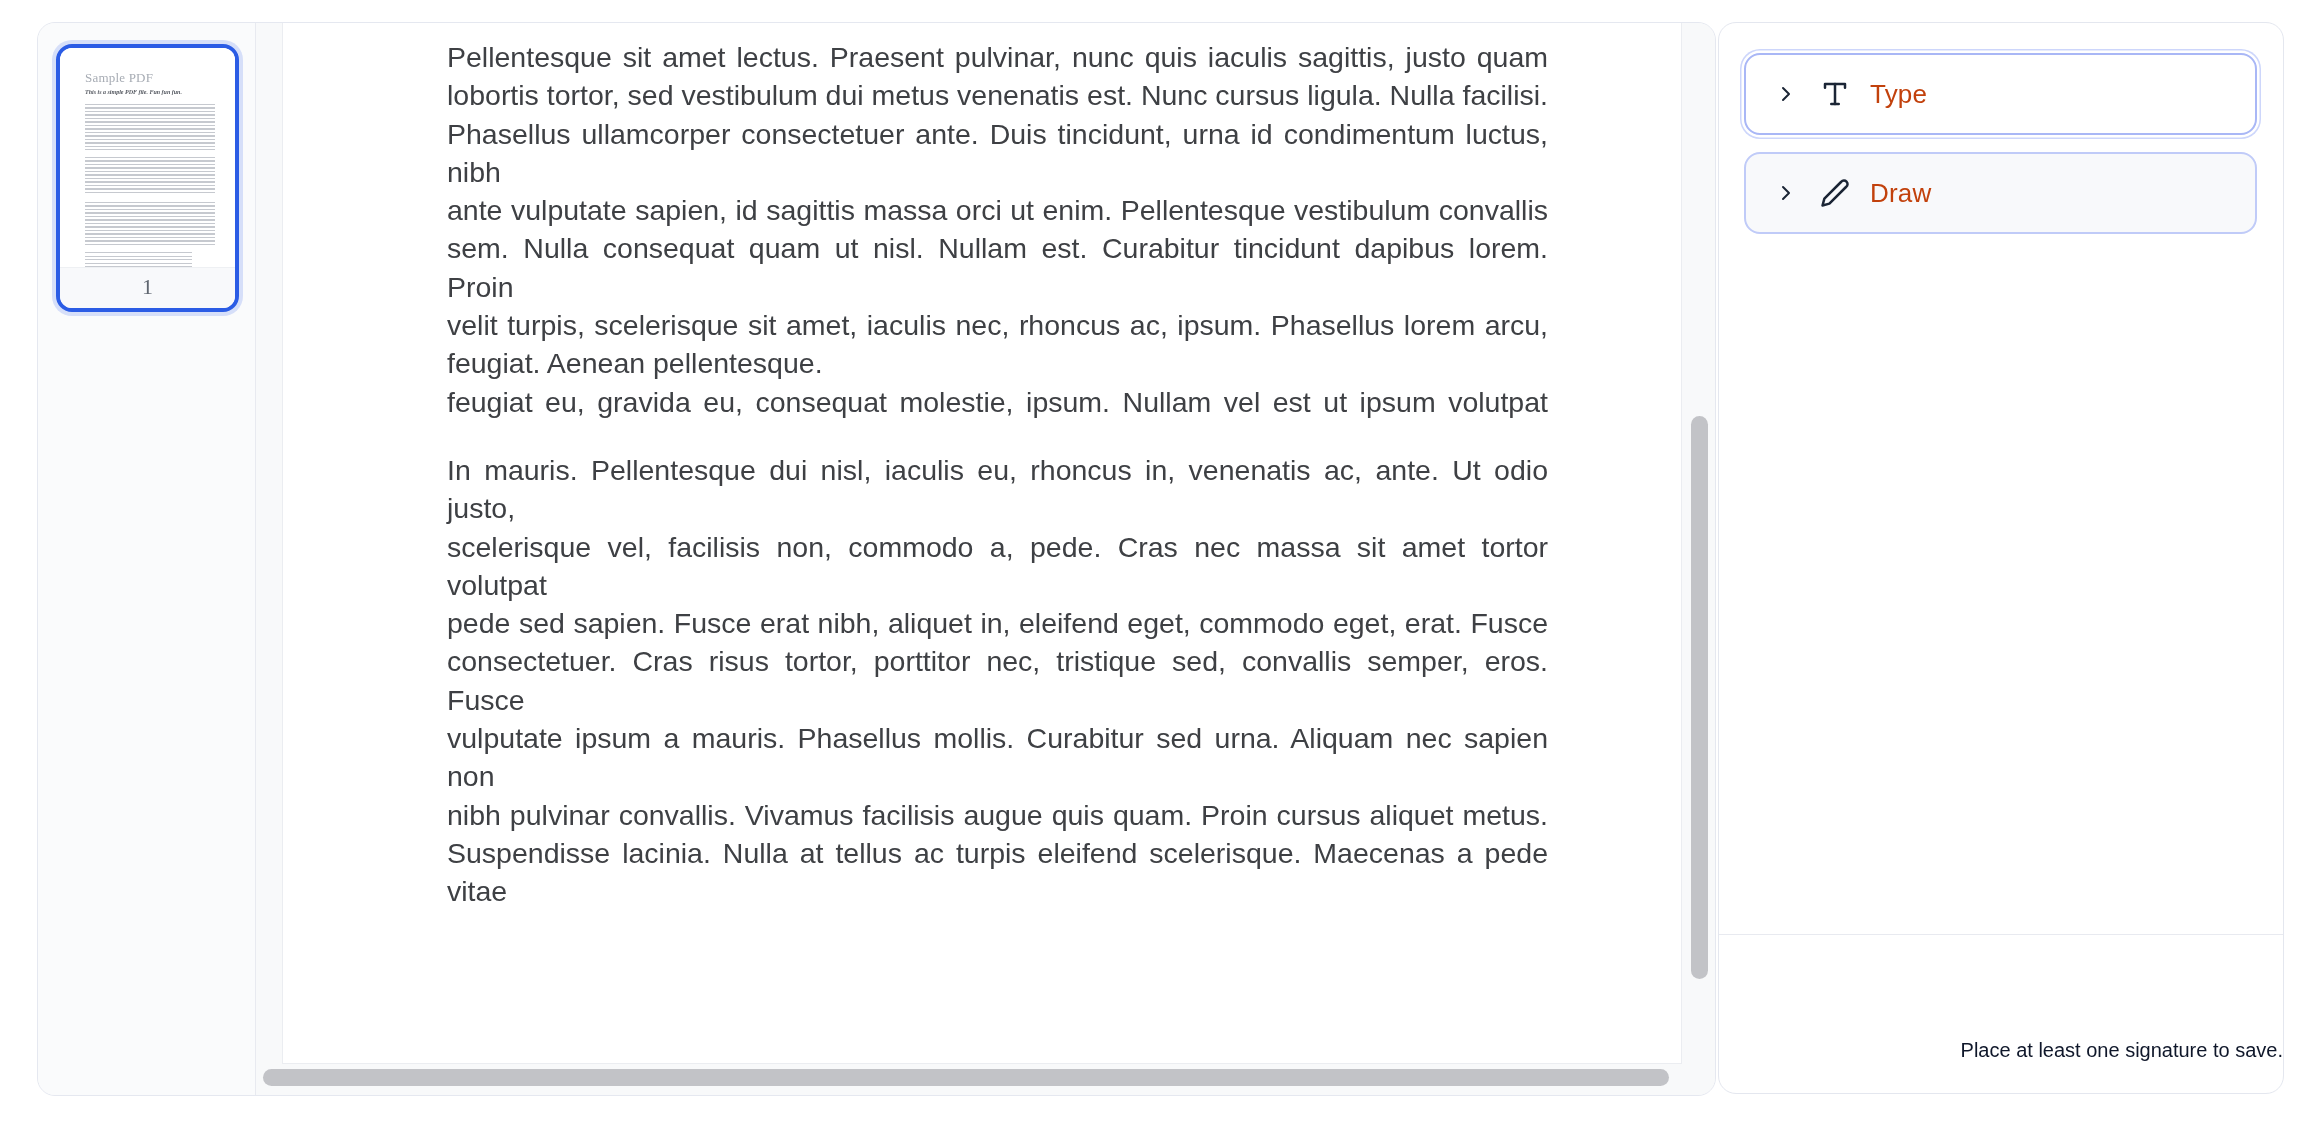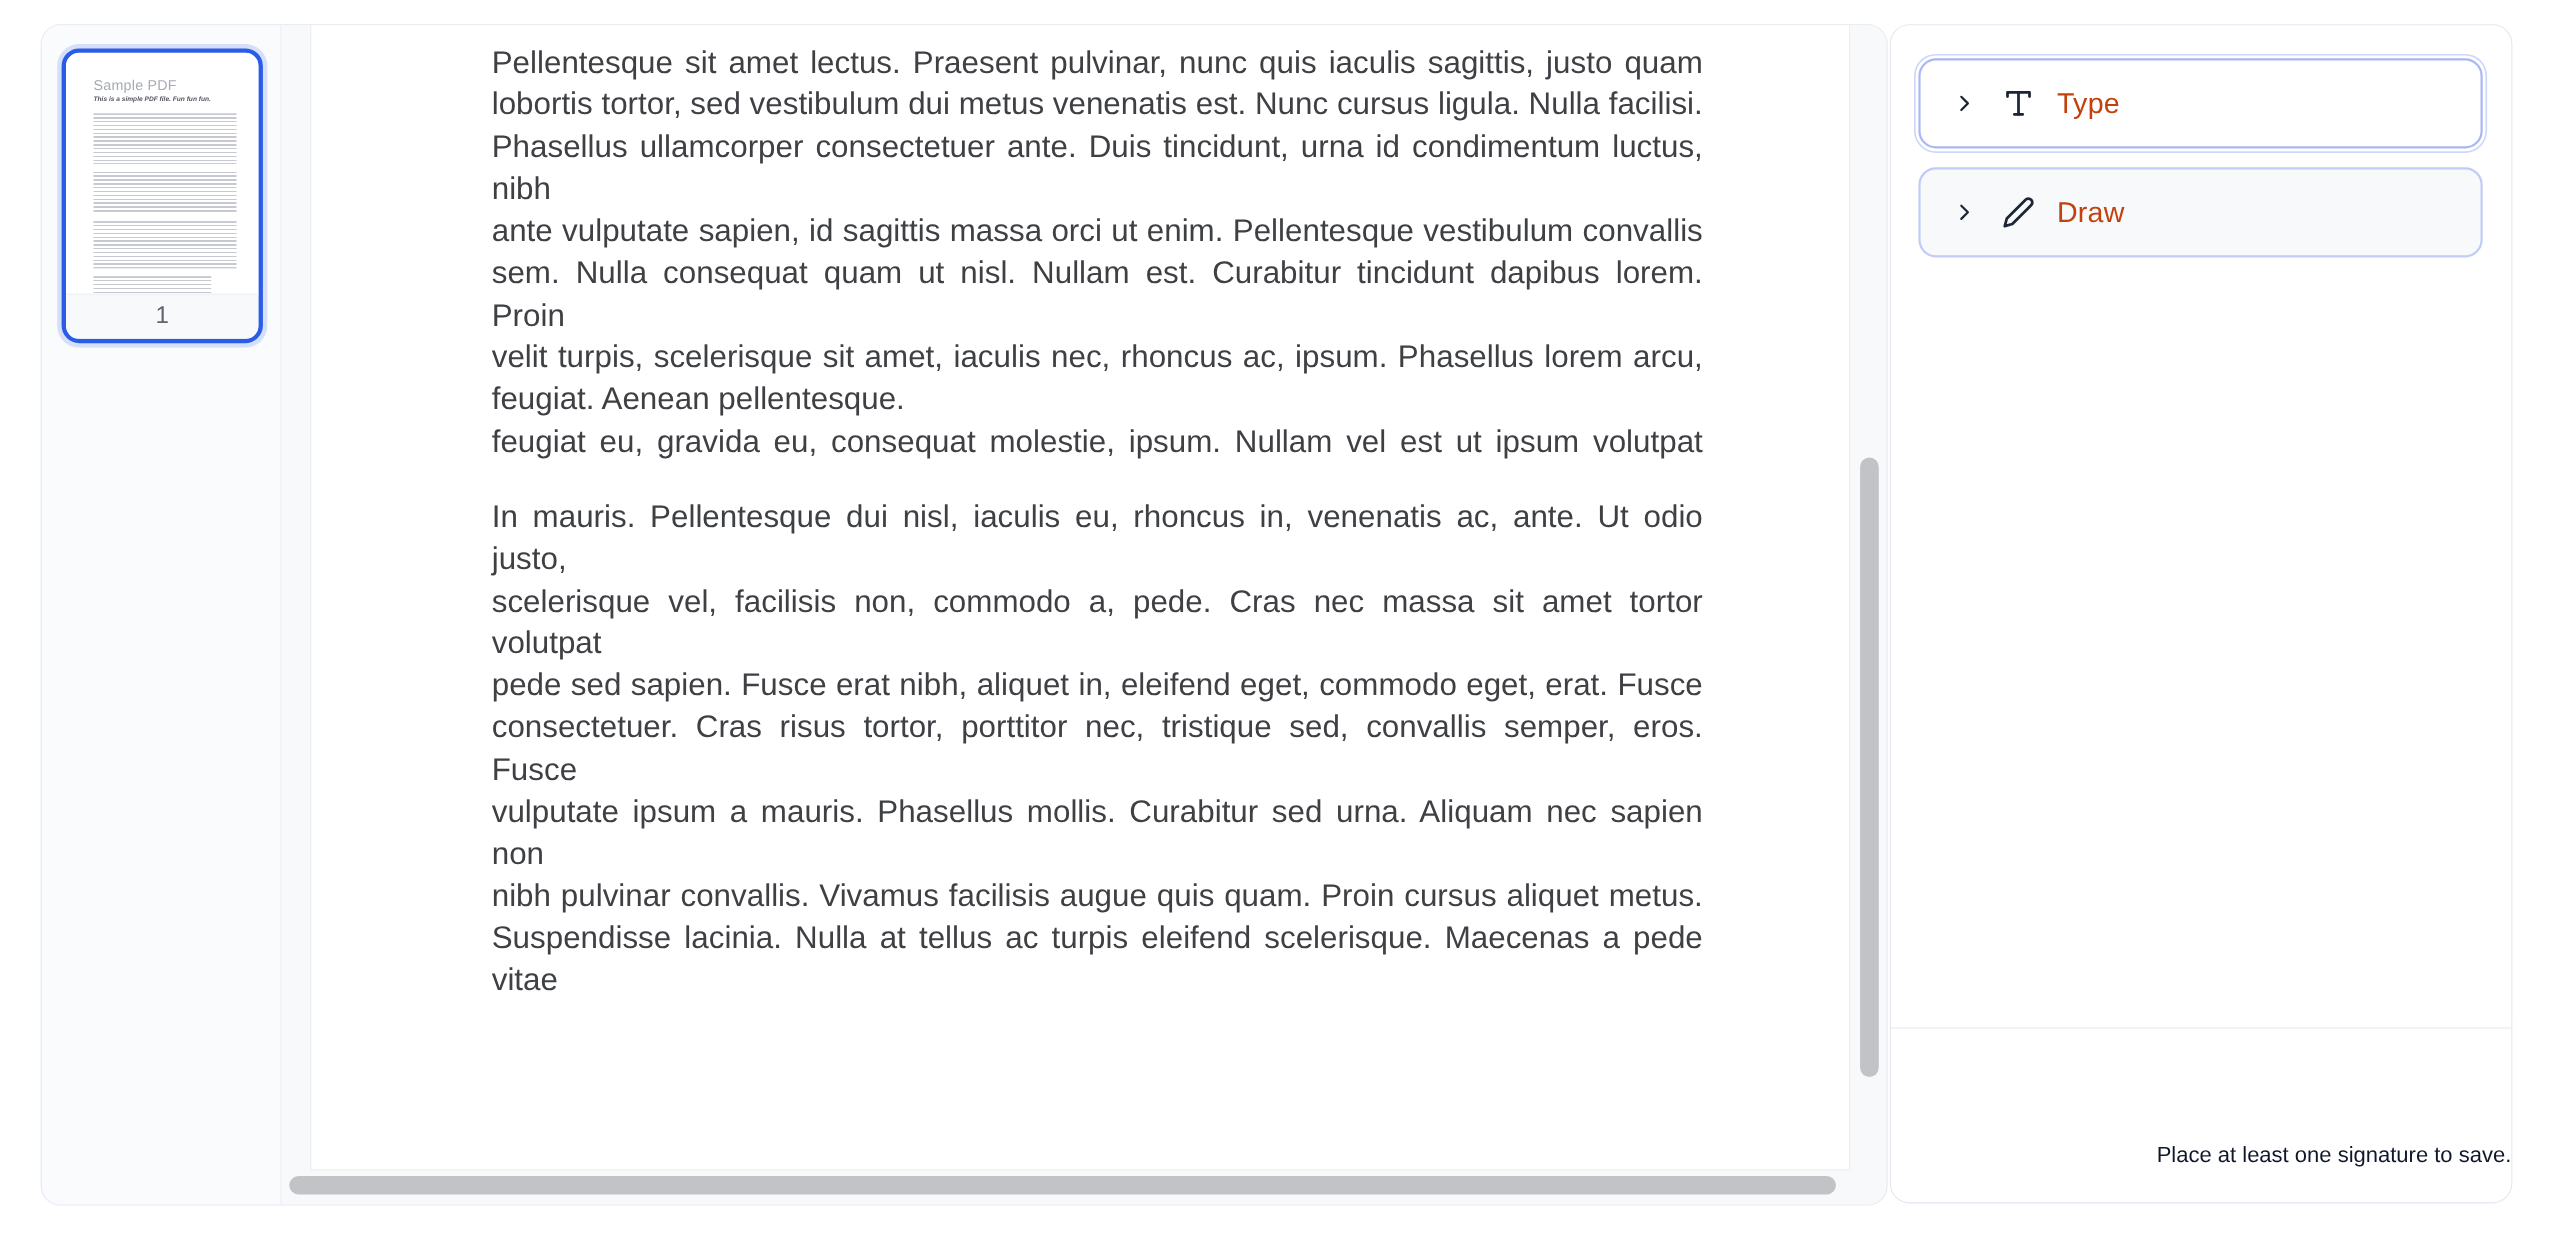--- a/index.html
+++ b/index.html
@@ -8,21 +8,21 @@
 
   
   .main-card{position:absolute;left:37px;top:22px;width:1677px;height:1072px;
              border:1px solid #e5e8f0;border-radius:18px;overflow:hidden;background:#f8f9fa;}
 
   
   .sidebar{position:absolute;left:0;top:0;bottom:0;width:217px;background:#fafbfc;
            border-right:1px solid #e8eaf0;}
   .thumb-card{position:absolute;left:18px;top:21px;width:183px;height:268px;background:#ffffff;
               border:4px solid #2b5ce5;border-radius:16px;overflow:hidden;cursor:pointer;
-              box-shadow:0 0 0 4px rgba(86,125,240,.22);box-sizing:border-box;}
+              box-shadow:0 0 0 4px rgba(86,125,240,.22);box-sizing:border-box;font-family:Liberation Serif, serif;}
   .thumb-page{position:absolute;left:0;top:0;right:0;height:220px;background:#ffffff;overflow:hidden;}
   .t-title{margin:22px 0 3px 25px;font-size:13px;color:#a7acb4;letter-spacing:.2px;}
   .t-sub{margin:0 0 9px 25px;font-size:6px;font-weight:bold;font-style:italic;color:#53575f;}
   .t-stripes{margin-left:25px;margin-right:20px;}
   .stripe{background:repeating-linear-gradient(to bottom,#c6c9cf 0,#c6c9cf 1.3px,transparent 1.3px,transparent 3.5px);}
   .s1{height:46px;margin-bottom:7px;}
   .s2{height:38px;margin-bottom:7px;}
   .s3{height:43px;margin-bottom:7px;}
   .s4{height:26px;width:82%;}
   .thumb-label{position:absolute;left:0;right:0;bottom:0;height:40px;background:#f8f9fb;

